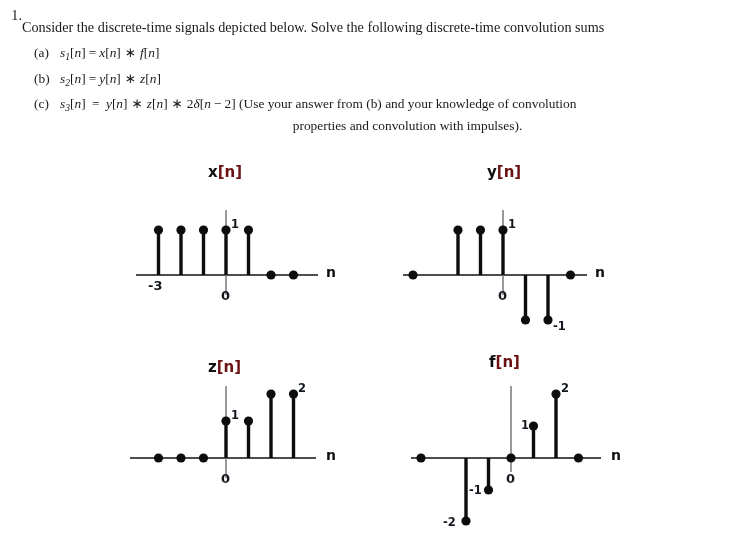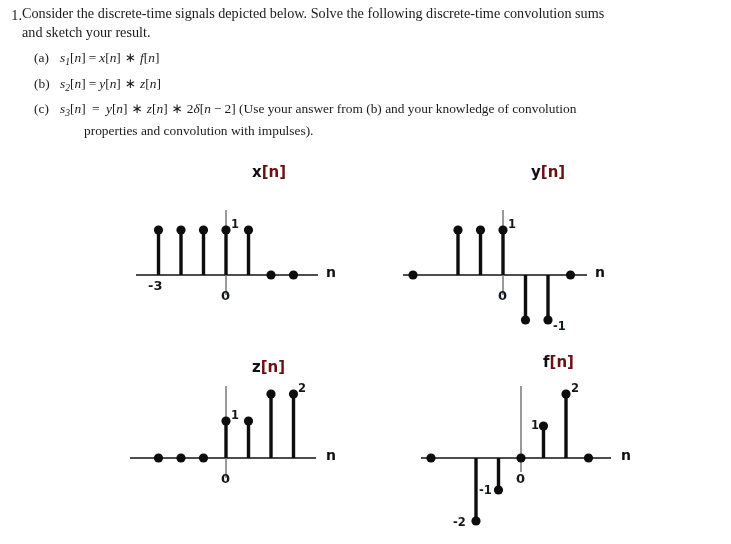--- a/index.html
+++ b/index.html
@@ -28,21 +28,21 @@
   }
   .prob-num {
     width: 22px;
     text-align: right;
     font-size: 14.2px;
     line-height: 19px;
     padding-top: 6px;
     flex: none;
   }
   .prob-body {
-    padding-top: 4px;
+    padding-top: 18px;
     font-size: 14.2px;
     line-height: 19px;
     width: 700px;
     text-align: justify;
   }
   .prob-body .l2 { display: block; }
 
   .sub-list {
     margin-top: 7px;
     margin-left: 34px;
@@ -57,20 +57,21 @@
   .sub-tag {
     width: 26px;
     flex: none;
   }
   .sub-eq {
     flex: 1 1 auto;
   }
   .sub-eq .cont {
     display: block;
     margin-left: 24px;
+    text-align: center;
   }
 
   
   .mi { font-style: italic; }
   .mi-up { font-style: normal; }
   .sub { font-size: 0.72em; vertical-align: -0.28em; font-style: italic; }
   .op { padding: 0 3px; }
   .conv { padding: 0 4px; font-style: normal; }
   .br { font-style: normal; }
 
@@ -79,21 +80,20 @@
     position: absolute;
   }
   .plot svg { display: block; }
   .title {
     position: absolute;
     font-family: "DejaVu Sans", sans-serif;
     font-size: 15px;
     font-weight: 600;
     color: #101010;
     white-space: nowrap;
-    margin-left: 44px;
   }
   .title .bk { color: #6b1111; }
   .lbl {
     position: absolute;
     font-family: "DejaVu Sans", sans-serif;
     font-size: 13px;
     font-weight: 600;
     color: #13181f;
     white-space: nowrap;
   }
@@ -115,21 +115,20 @@
   }
 </style>
 </head>
 <body>
 
 <div id="problem">
   <div class="prob-row">
     <div class="prob-num">1.</div>
     <div class="prob-body">
       <span>Consider the discrete-time signals depicted below. Solve the following discrete-time convolution sums</span>
-      <span class="l2">and sketch your result.</span>
     </div>
   </div>
 
   <div class="sub-list">
 
     <div class="sub-row">
       <div class="sub-tag">(a)</div>
       <div class="sub-eq">
         <span class="mi">s</span><span class="sub">1</span><span class="br">[</span><span class="mi">n</span><span class="br">]</span><span class="op">=</span><span class="mi">x</span><span class="br">[</span><span class="mi">n</span><span class="br">]</span><span class="conv">∗</span><span class="mi">f</span><span class="br">[</span><span class="mi">n</span><span class="br">]</span>
       </div>
@@ -260,21 +259,21 @@
       <circle cx="85.5" cy="108" r="4.6" fill="#0d0d0d"></circle>
     </g>
   </svg>
 
   <div class="lbl-sm" style="left:113px; top:58px;">1</div>
   <div class="lbl-sm" style="left:180px; top:31px;">2</div>
   <div class="lbl" style="left:103px; top:121px;">0</div>
   <div class="lbl-n" style="left:208px; top:97px;">n</div>
 </div>
 
-<div class="plot" style="left:413px; top:350px; width:260px; height:194px;">
+<div class="plot" style="left:403px; top:350px; width:260px; height:194px;">
 
   <div class="title" style="left:86px; top:3px;">
     <span>f</span><span class="bk">[n]</span>
   </div>
 
   <svg width="260" height="194" viewBox="0 0 260 194">
 
     <line x1="8" y1="108" x2="198" y2="108" stroke="#4d4d4d" stroke-width="2"></line>
 
     <line x1="108" y1="36" x2="108" y2="122" stroke="#808080" stroke-width="1.6"></line>

